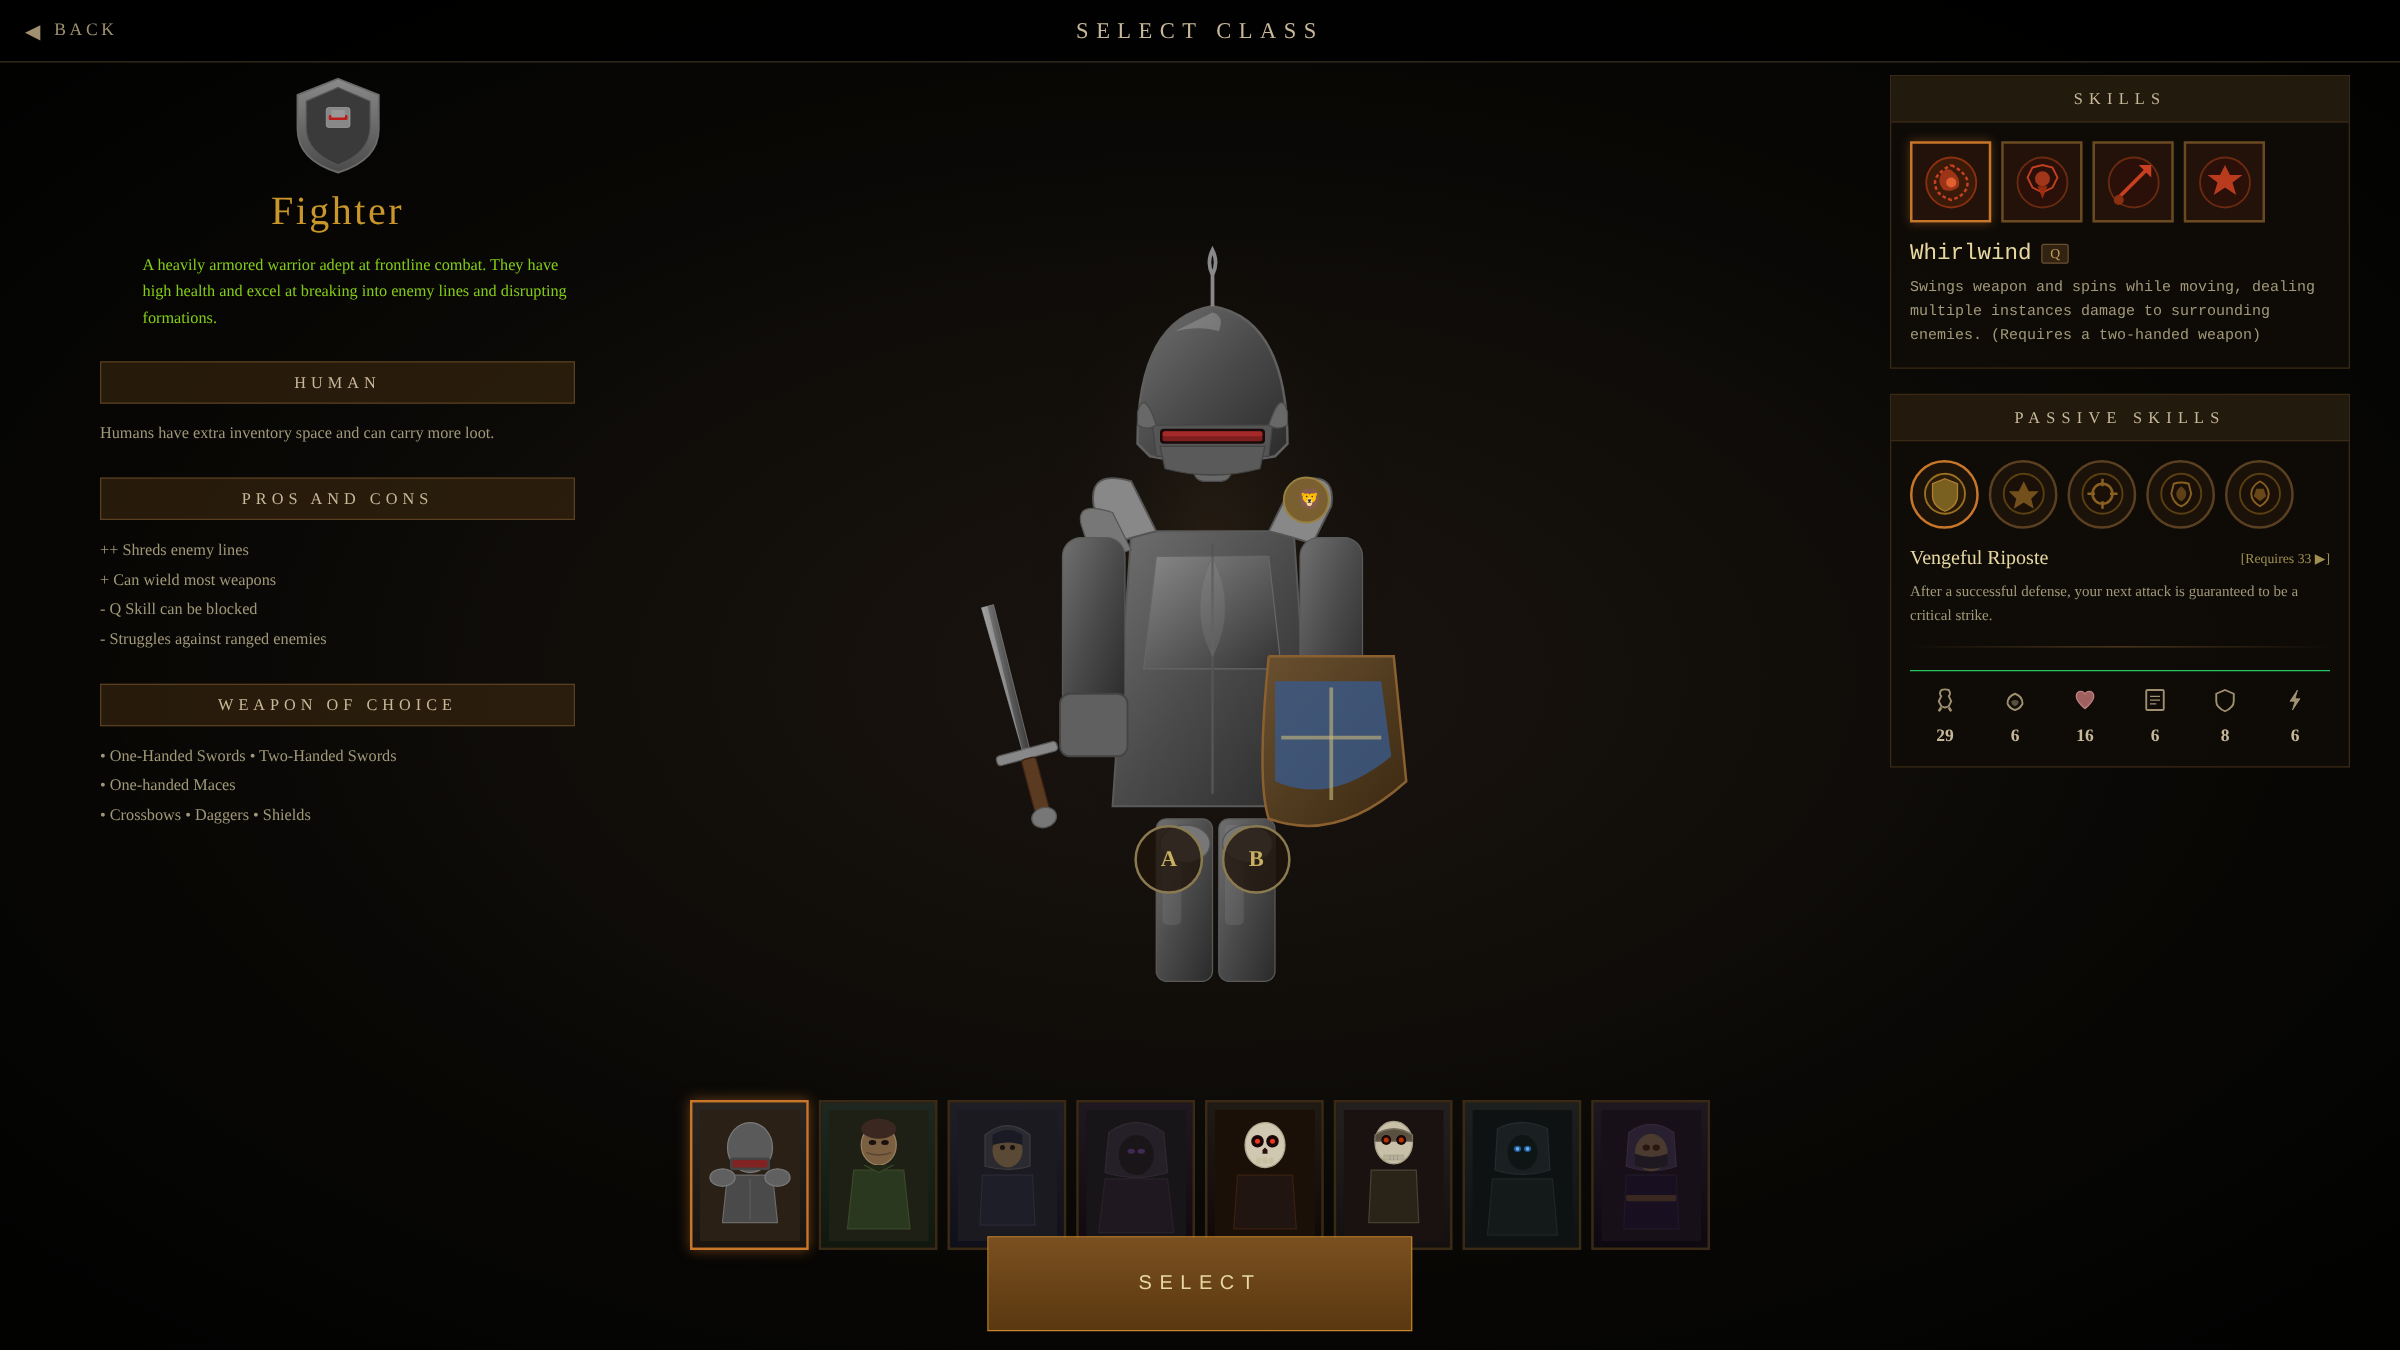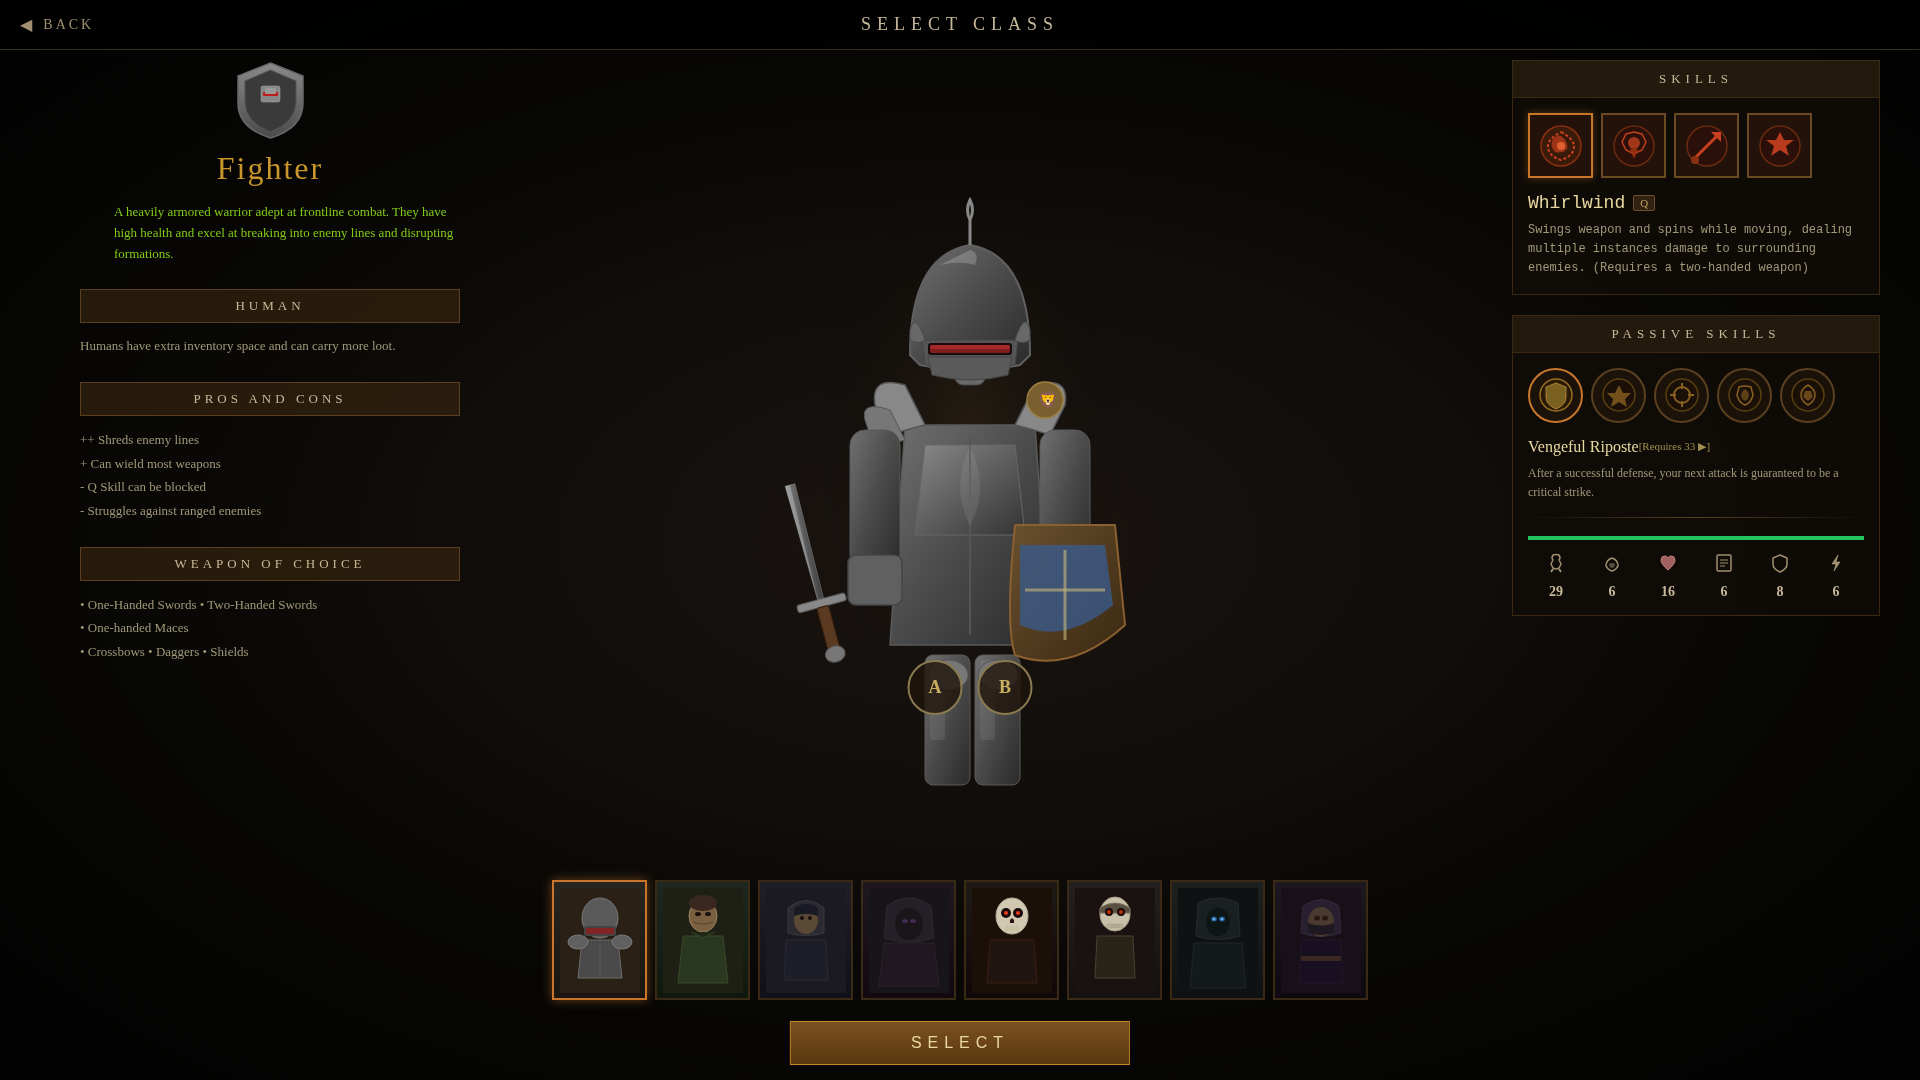--- a/index.html
+++ b/index.html
@@ -289,21 +289,21 @@
       cursor: pointer;
     }
 
     .passive-icon.active {
       border-color: #c8762a;
     }
 
     .passive-name-row {
       display: flex;
       align-items: center;
-      justify-content: flex-start;
+      justify-content: space-between;
       margin-bottom: 8px;
       font-family: Liberation Serif, serif;
     }
 
     .passive-name {
       color: #e8d8a0;
       font-size: 16px;
     }
 
     .passive-req {
@@ -315,21 +315,21 @@
       color: #a09878;
       font-size: 12px;
       line-height: 1.6;
       margin-bottom: 15px;
     }
 
     
     .stats-row {
       display: flex;
       gap: 0;
-      border-top: 4px solid #22c55e;
+      border-top: 1px solid #22c55e;
       padding-top: 12px;
       margin-top: 18px;
     }
 
     .stat-item {
       flex: 1;
       display: flex;
       flex-direction: column;
       align-items: center;
       gap: 5px;
@@ -398,21 +398,21 @@
 
     
     .select-btn {
       position: absolute;
       bottom: 15px;
       left: 50%;
       transform: translateX(-50%);
       background: linear-gradient(180deg, #7a5020 0%, #5a3810 100%);
       border: 1px solid #c8862a;
       color: #e8d8a0;
-      padding: 12px 120px;
+      padding: 28px 120px;
       font-size: 16px;
       letter-spacing: 6px;
       text-transform: uppercase;
       cursor: pointer;
       z-index: 10;
     }
 
     
     .divider {
       height: 1px;

